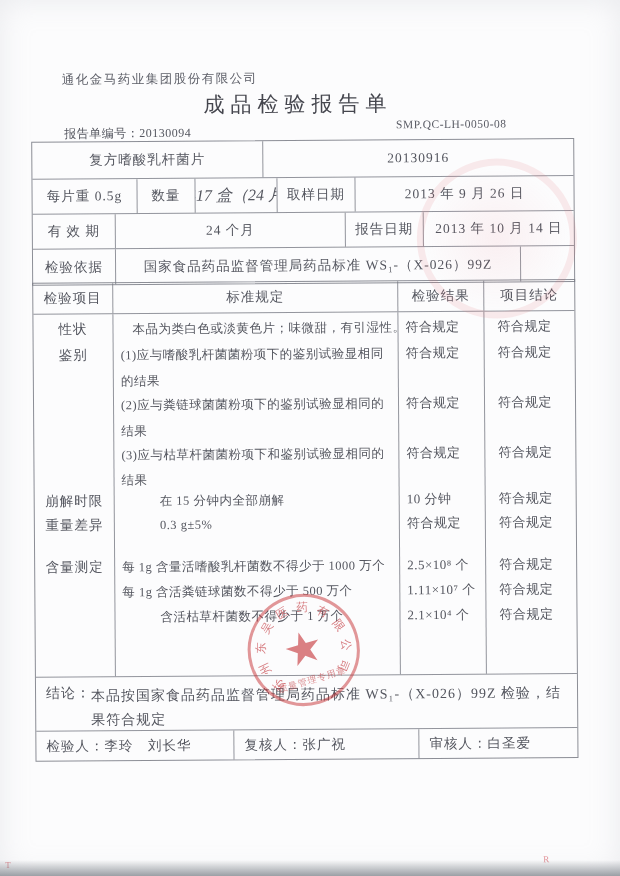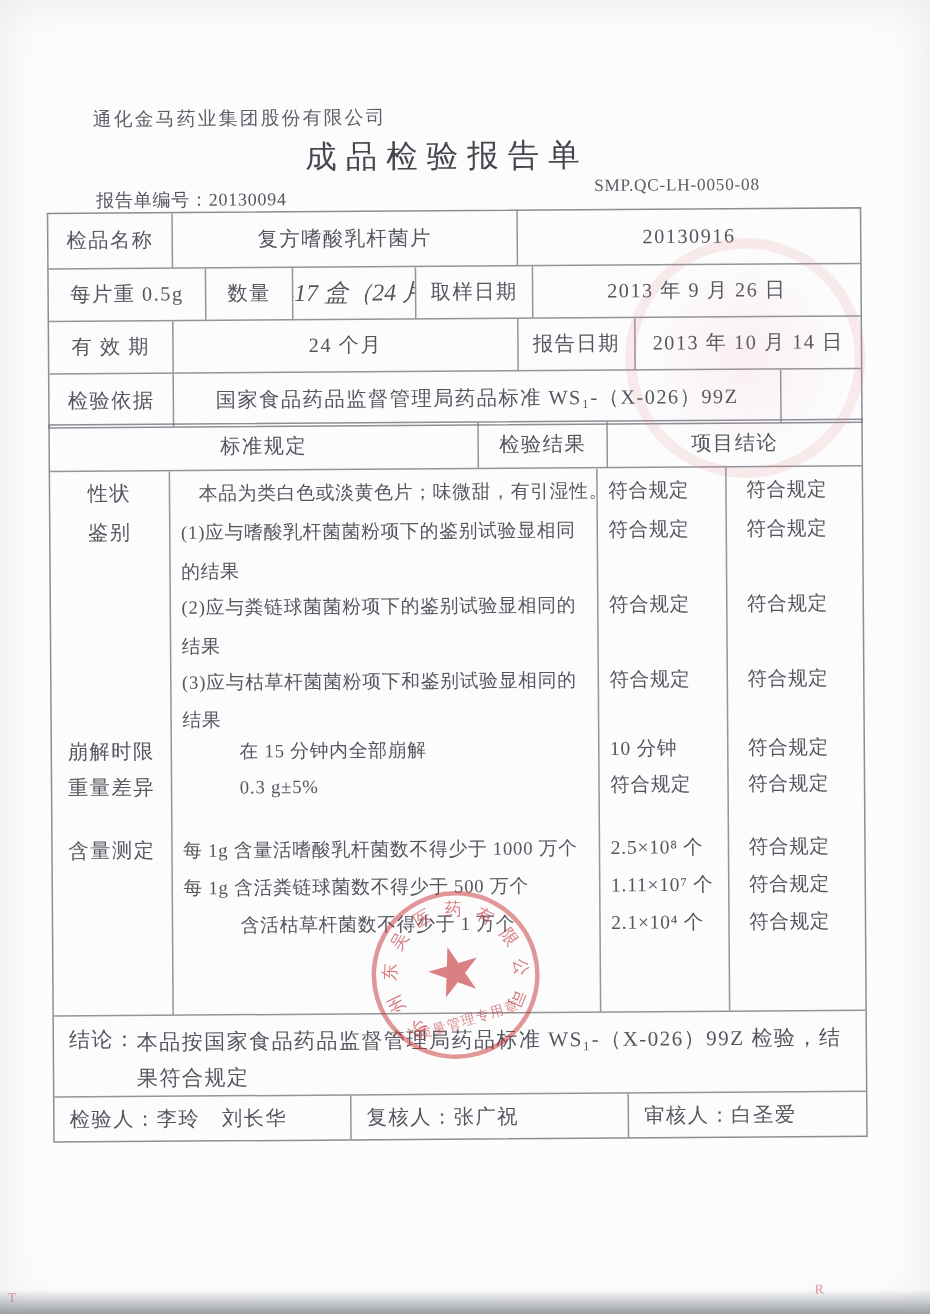--- a/index.html
+++ b/index.html
@@ -67,21 +67,20 @@
 <div class="sheet">
   <div class="doc">
 
     <div class="company">通化金马药业集团股份有限公司</div>
     <div class="title">成品检验报告单</div>
     <div class="report-no"><span>报告单编号：</span><span>20130094</span></div>
     <div class="doc-code">SMP.QC-LH-0050-08</div>
 
     <div class="tbl" id="info">
       <div class="tr r1">
-        <div class="td" style="width:82px">检品名称</div>
         <div class="td" style="width:230px">复方嗜酸乳杆菌片</div>
         <div class="td" style="flex:1">20130916</div>
       </div>
       <div class="tr">
         <div class="td" style="width:104px">每片重 0.5g</div>
         <div class="td" style="width:58px">数量</div>
         <div class="td small" style="width:82px">41417 盒（24 片）</div>
         <div class="td" style="width:78px">取样日期</div>
         <div class="td" style="flex:1">2013 年 9 月 26 日</div>
       </div>
@@ -93,20 +92,21 @@
       </div>
       <div class="tr" style="height:36px">
         <div class="td" style="width:82px">检验依据</div>
         <div class="td" style="width:405px">国家食品药品监督管理局药品标准 WS₁-（X-026）99Z</div>
         <div class="td" style="flex:1"></div>
       </div>
     </div>
 
     <div class="tbl" id="results">
       <div class="tr hdr">
+        <div class="td" style="width:79px">检验项目</div>
         <div class="td" style="width:285px">标准规定</div>
         <div class="td" style="width:86px">检验结果</div>
         <div class="td" style="flex:1">项目结论</div>
       </div>
       <div class="body">
         <div class="vline" style="left:79px"></div>
         <div class="vline" style="left:364px"></div>
         <div class="vline" style="left:450px"></div>
 
         <div class="cell-txt item-txt" style="left:0;top:4px">性状</div>

